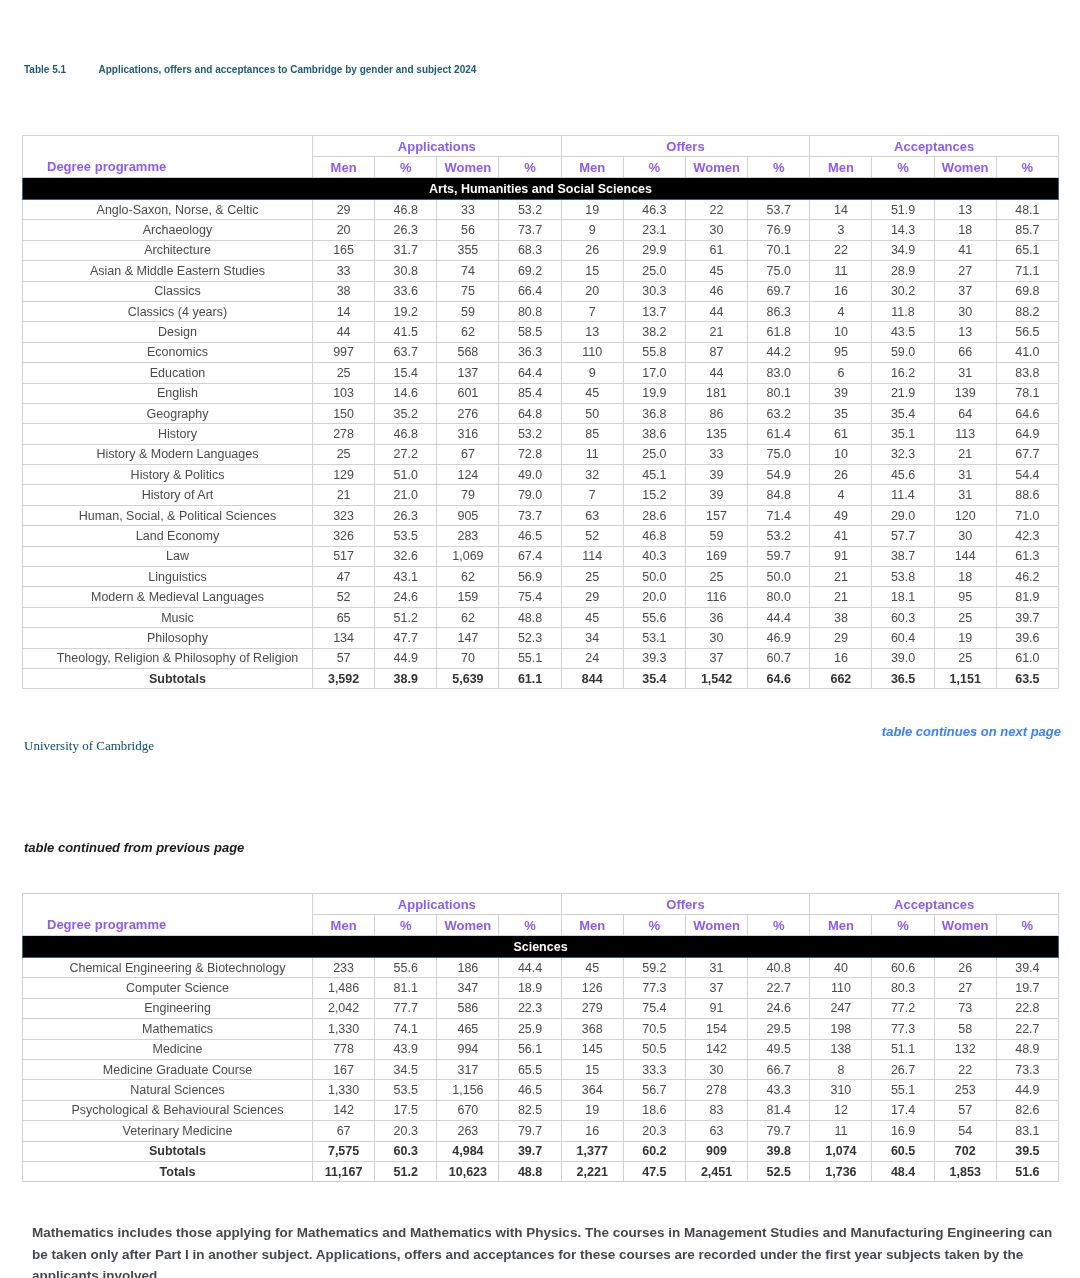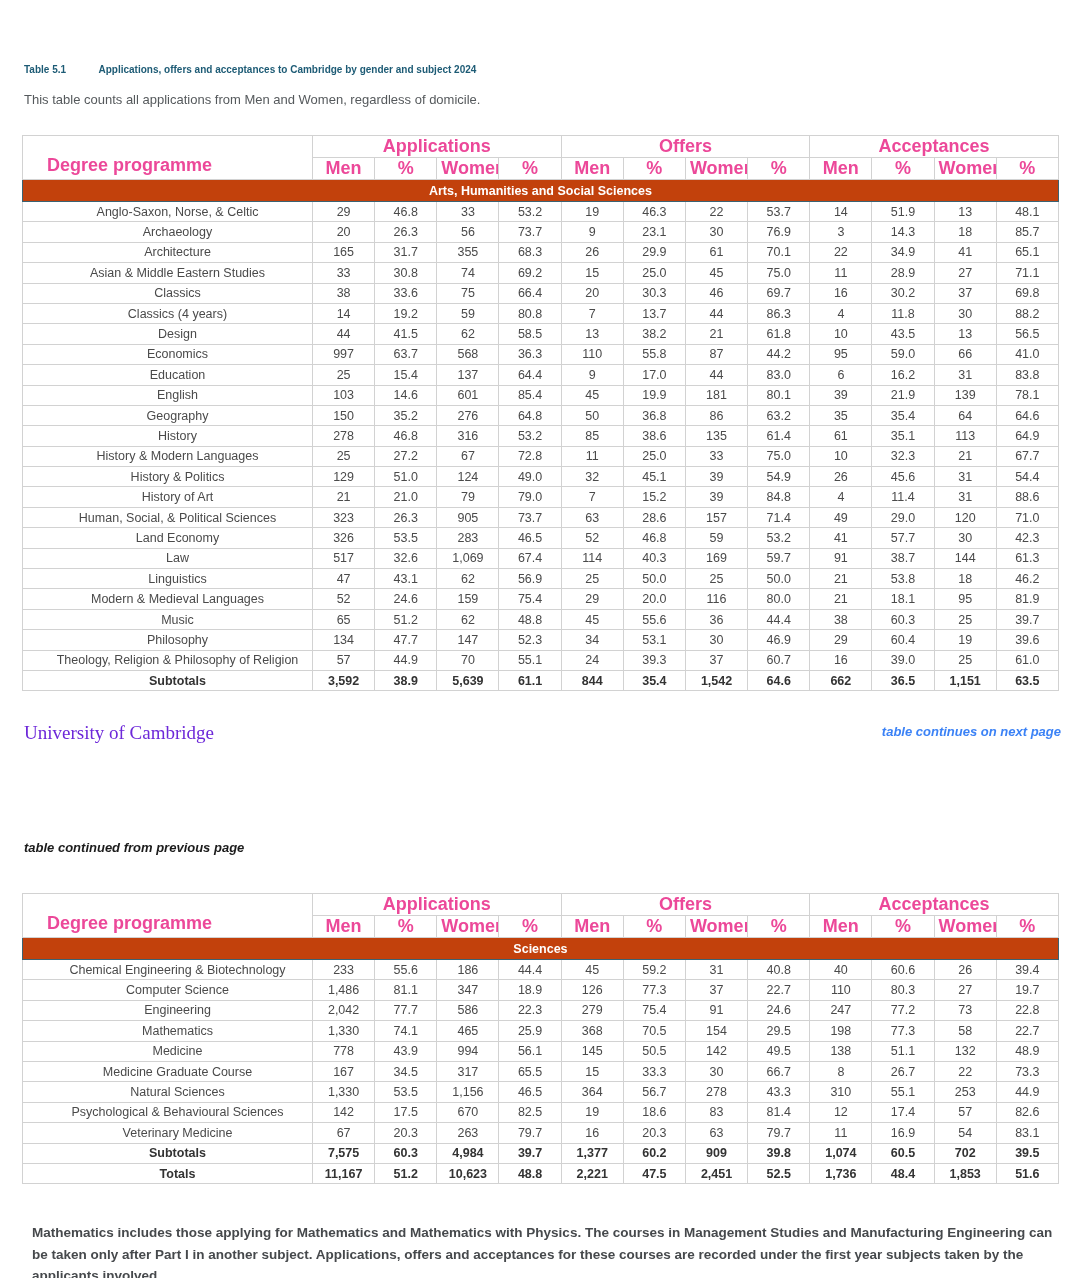--- a/index.html
+++ b/index.html
@@ -42,29 +42,29 @@
   table.t th, table.t td {
     border: 1px solid #d2d2d2;
     text-align: center;
     vertical-align: middle;
     padding: 0 4px;
     overflow: hidden;
     white-space: nowrap;
   }
   table.t { border: 1px solid #c4c4c4; }
   table.t thead th {
-    font-size: 18px; font-weight: bold; color: #ec4899;
+    font-size: 13px; font-weight: bold; color: #8b5cf6;
     height: 21px;
   }
   table.t th.prog-head {
     text-align: left; vertical-align: bottom;
     padding-left: 24px; padding-bottom: 3px;
   }
   table.t tr.section-row td {
-    background: #c2410c;
+    background: #000000;
     color: #ffffff;
     font-weight: bold;
     font-size: 12.5px;
     height: 22px;
     border: 1px solid #3b6272;
   }
   table.t tbody td { height: 20.4px; }
   table.t tbody td.prog { text-align: center; padding-left: 24px; }
   table.t tbody tr.bold-row td {
     font-weight: bold; color: #333333;
@@ -72,42 +72,41 @@
   }
   .note-continues {
     position: absolute; top: 724px; right: 19px;
     font-size: 13px; font-weight: bold; font-style: italic; color: #3b82f6;
   }
   .note-continued {
     position: absolute; top: 840px; left: 24px;
     font-size: 13px; font-weight: bold; font-style: italic; color: #1b1b1b;
   }
   .uoc {
-    position: absolute; top: 722px; left: 24px;
+    position: absolute; top: 738px; left: 24px;
     font-family: "Liberation Serif", serif;
-    font-size: 19px; color: #6d28d9;
+    font-size: 13px; color: #0c4a6e;
   }
   .footnote {
     position: absolute; top: 1222px; left: 32px;
     width: 1034px;
     font-size: 13.5px; color: #46494c; line-height: 1.6; font-weight: bold;
   }
 </style>
 </head>
 <body>
 
 <div class="page">
 
 
   <div class="caption">
     <span class="cap-label">Table 5.1</span>
     <span class="cap-text">Applications, offers and acceptances to Cambridge by gender and subject 2024</span>
   </div>
 
-  <p class="subtitle">This table counts all applications from Men and Women, regardless of domicile.</p>
 
   <table class="t t1">
     <colgroup>
       <col style="width:290px">
       <col span="12" style="width:62.16px">
     </colgroup>
     <thead>
       <tr>
         <th rowspan="2" class="prog-head">Degree programme</th>
         <th colspan="4">Applications</th>

